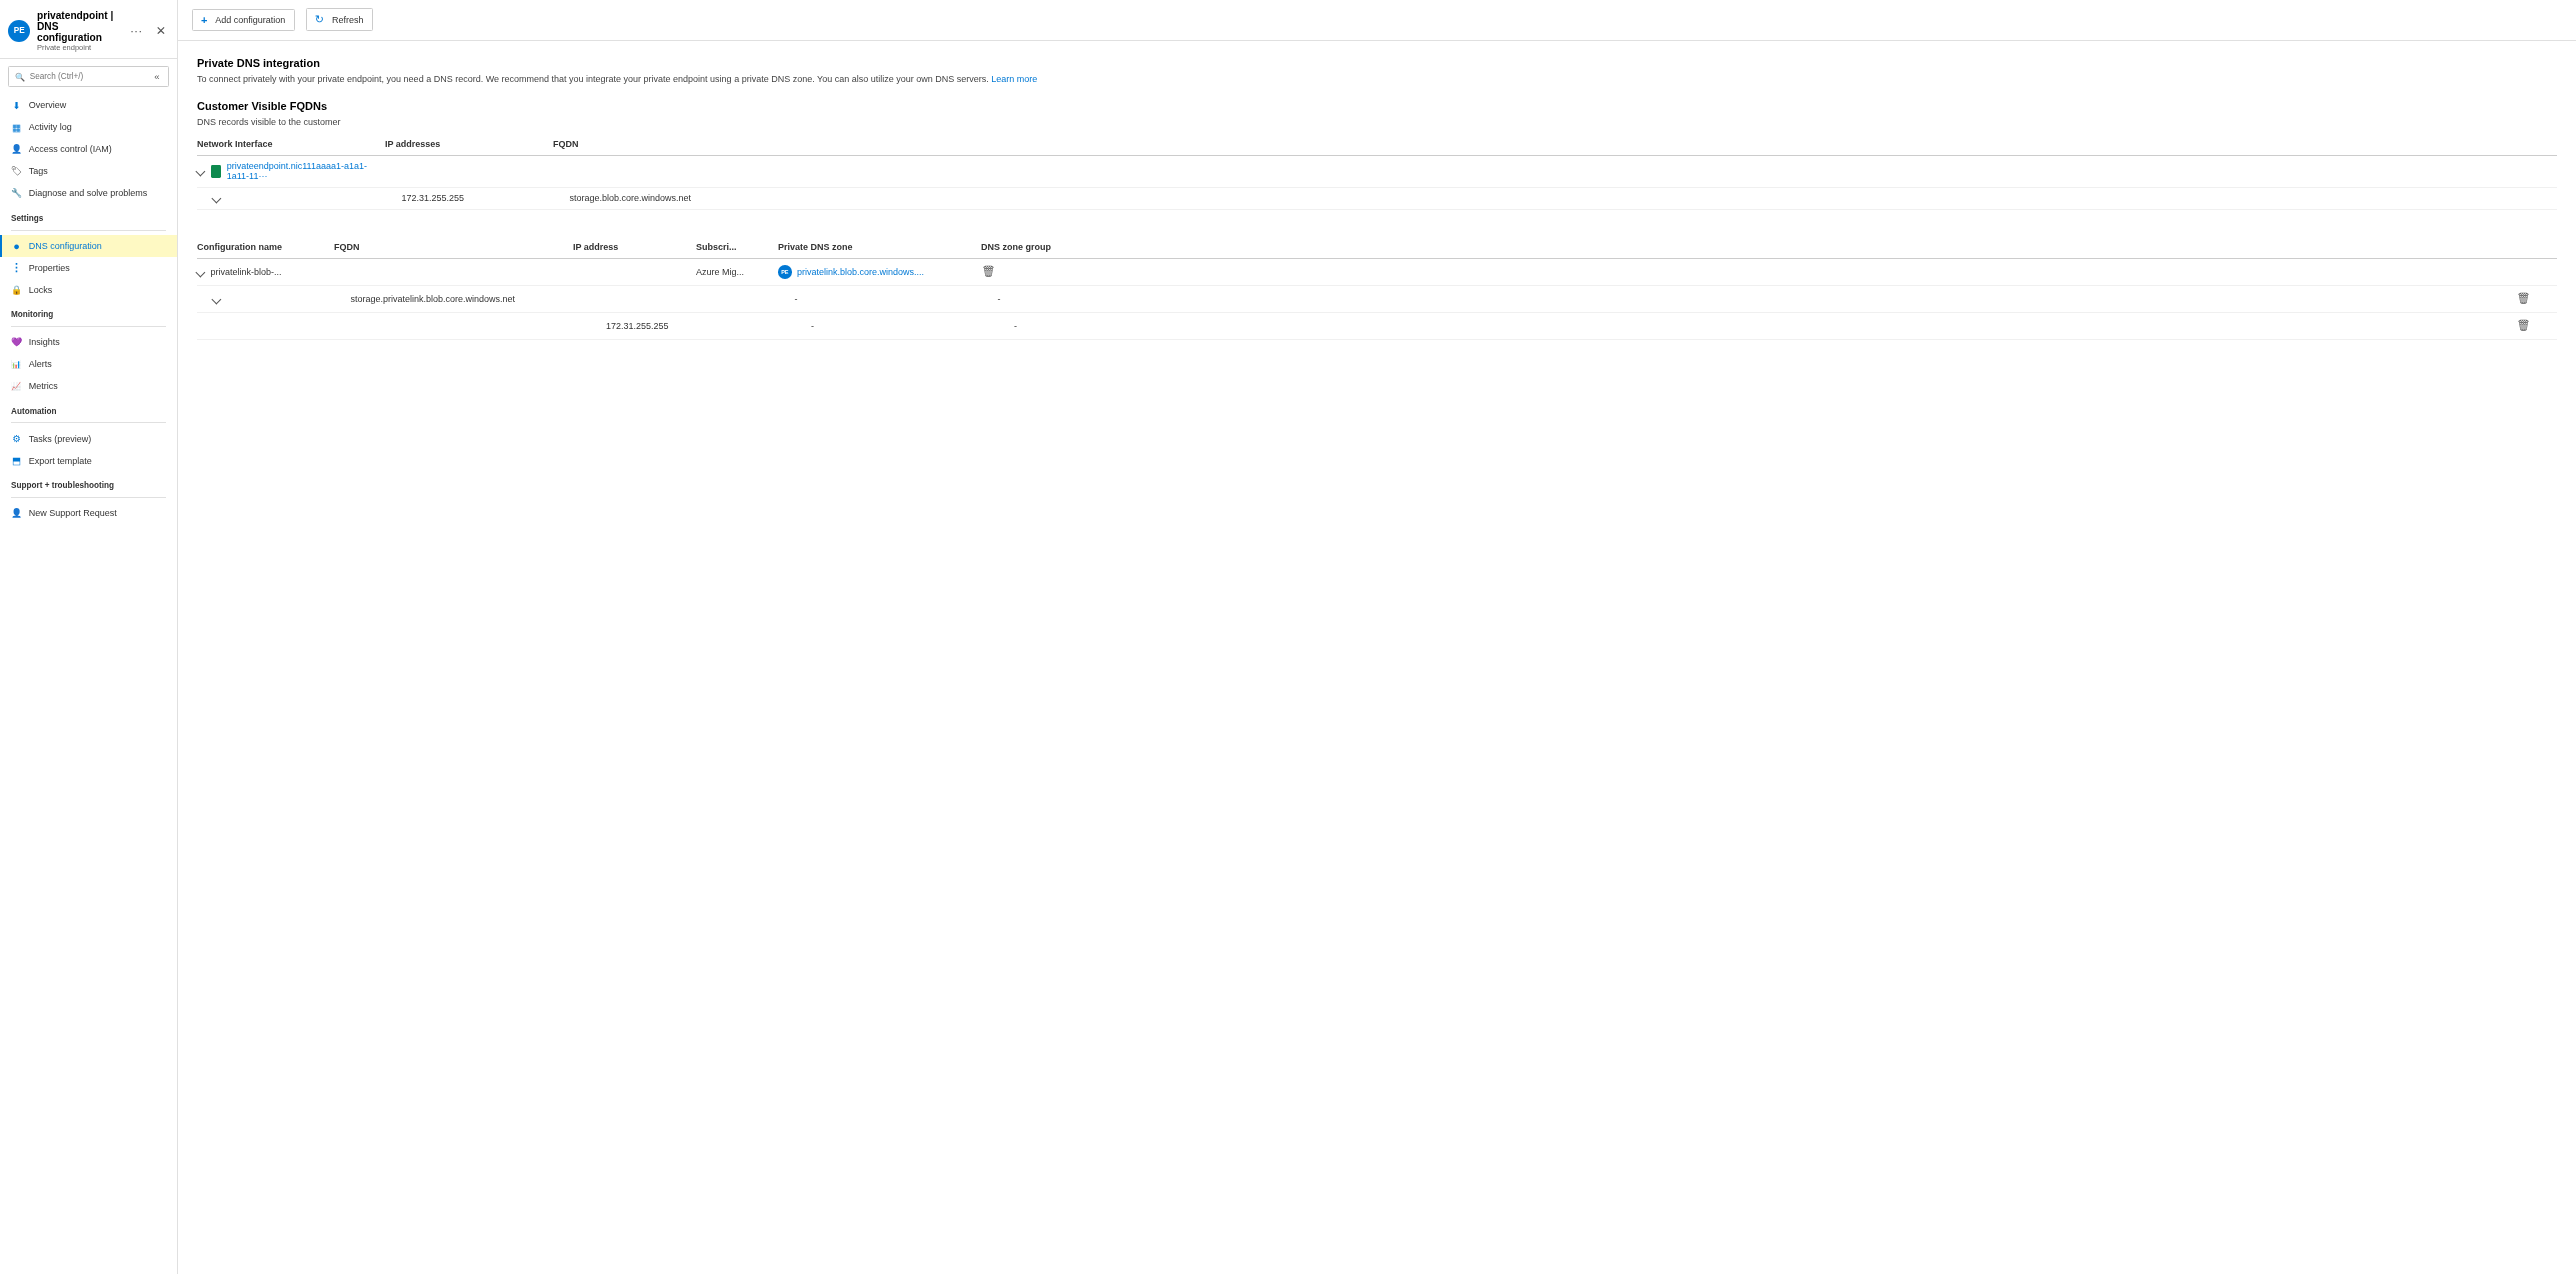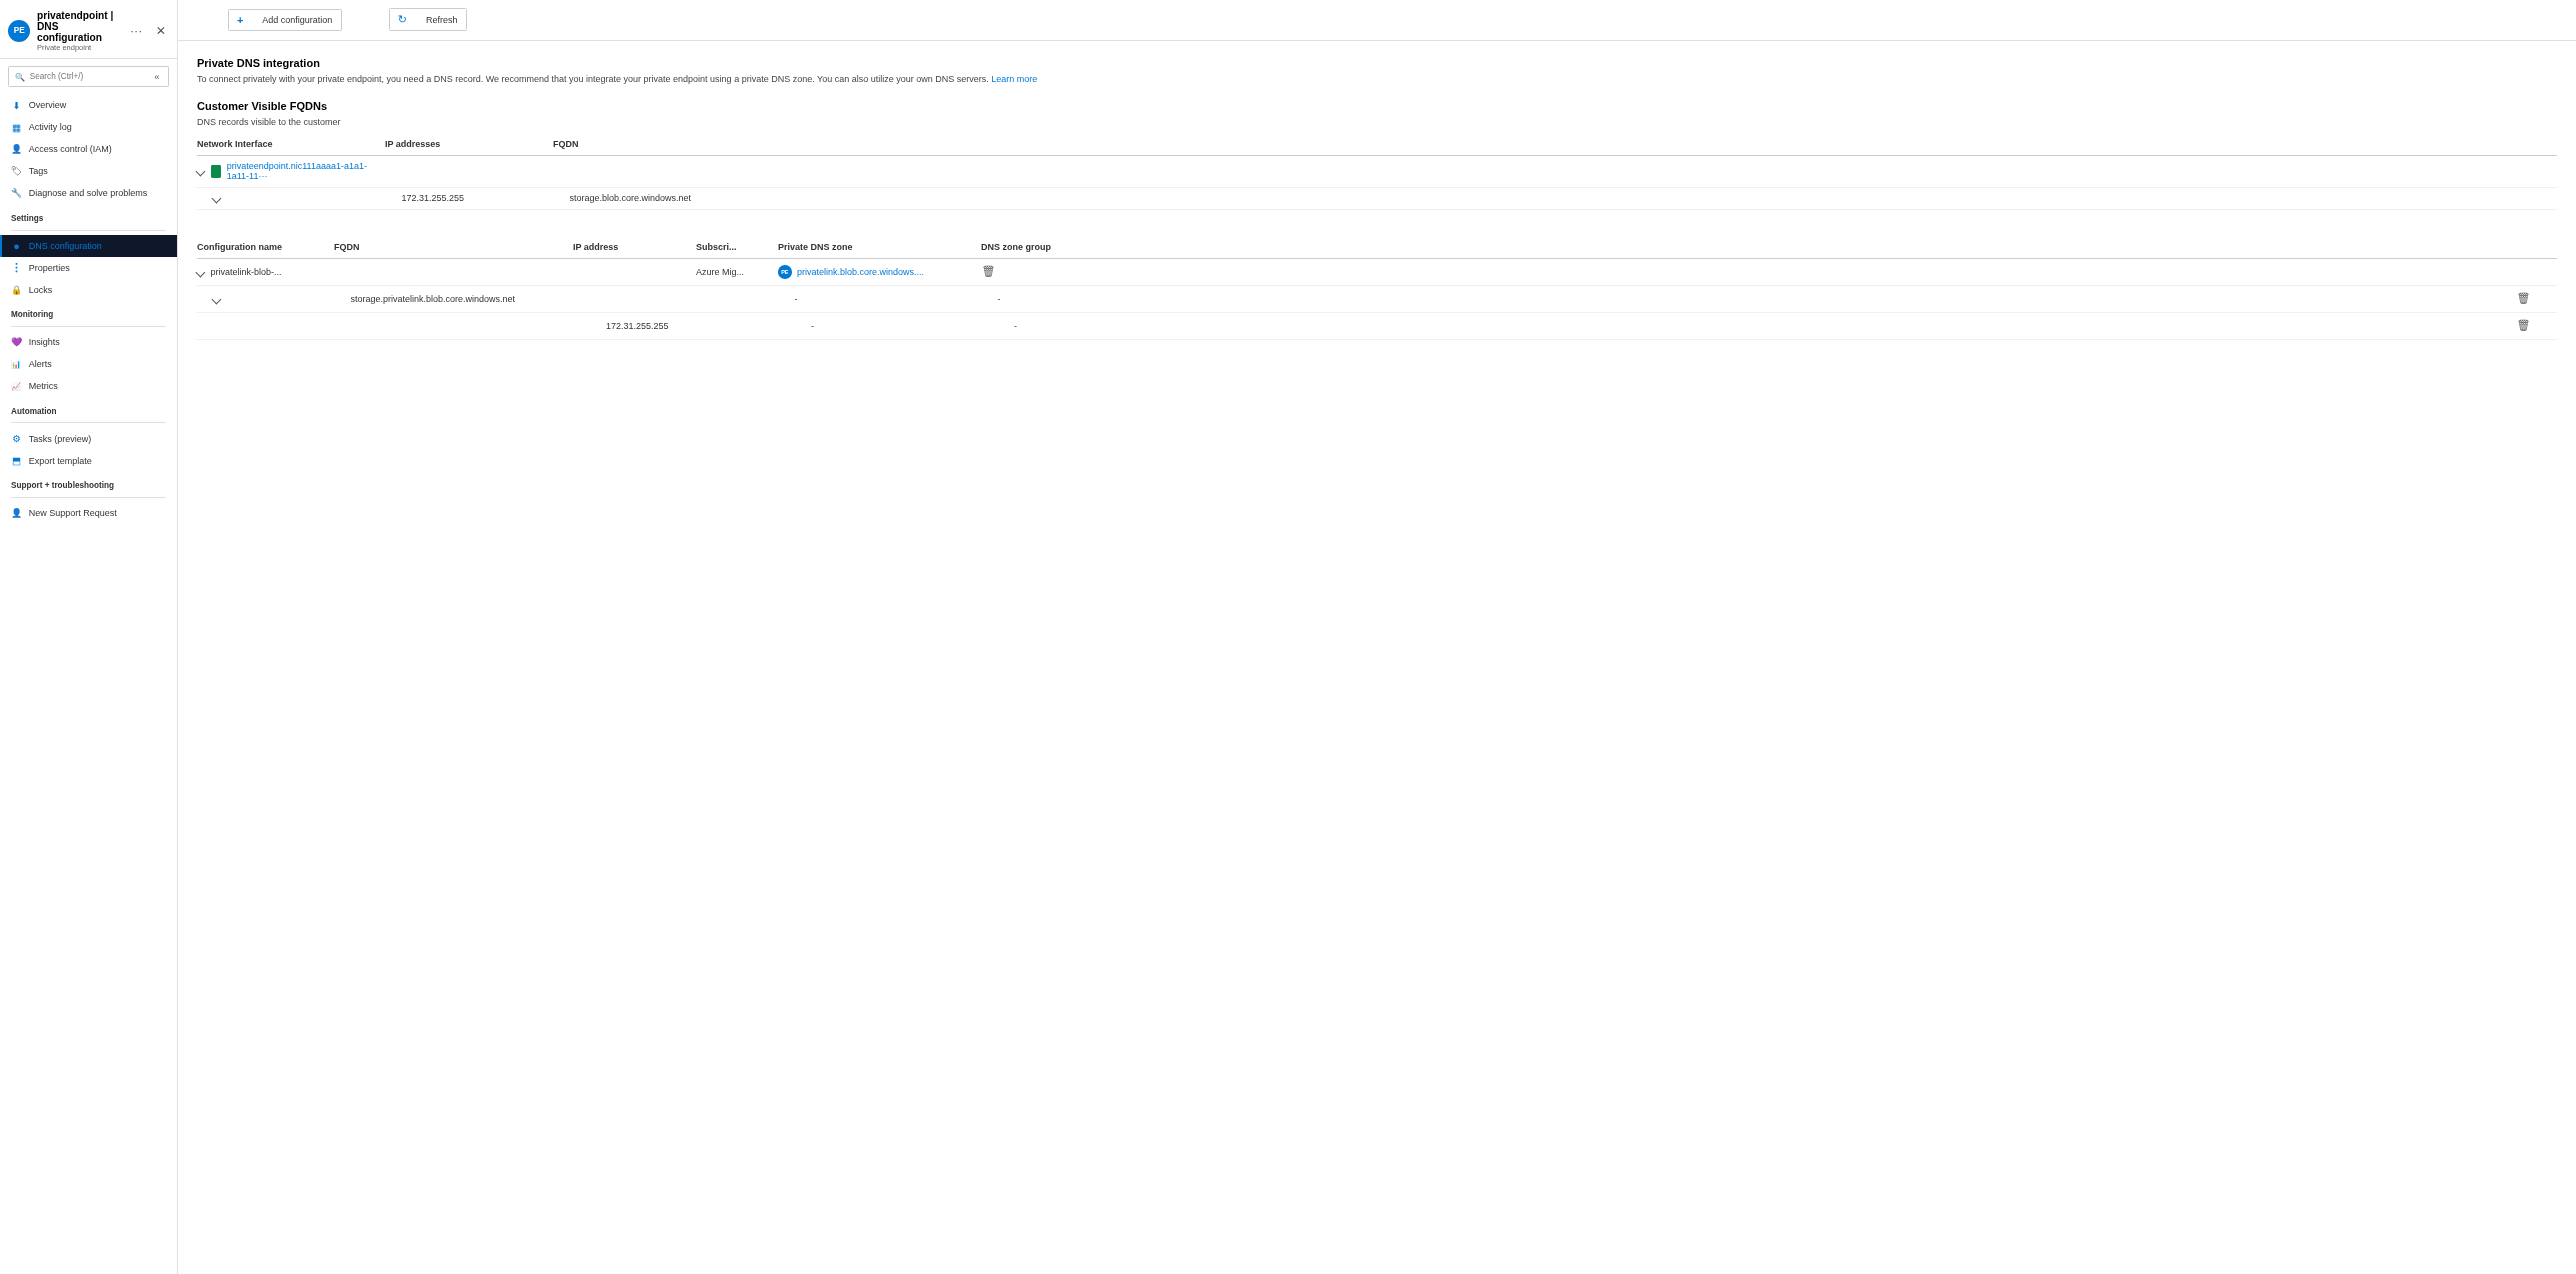--- a/index.html
+++ b/index.html
@@ -83,21 +83,21 @@
       align-items: center;
       padding: 5.5px 11px;
       gap: 6.8px;
       cursor: pointer;
       color: #333;
       font-size: 9px;
       text-align: center;
     }
 
     .nav-item.active {
-      background: #0f172a;
+      background: #fef9c3;
       color: #0078d4;
       border-left: 2px solid #0078d4;
       padding-left: 9px;
     }
 
     .nav-icon {
       width: 11px;
       height: 11px;
       display: flex;
       align-items: center;
@@ -130,29 +130,28 @@
       display: flex;
       align-items: center;
       padding: 8.2px 13.7px;
       border-bottom: 0.7px solid #e0e0e0;
       gap: 11px;
     }
 
     .toolbar-btn {
       display: flex;
       align-items: center;
-      gap: 19px;
+      gap: 8px;
       padding: 4.1px 8.2px;
       border: 0.7px solid #ccc;
       background: #fff;
       border-radius: 1.4px;
       font-size: 9px;
       cursor: pointer;
       color: #333;
-      margin-left: 36px;
     }
 
     .content-area {
       flex: 1;
       overflow-y: auto;
       padding: 16.4px 19px;
     }
 
     .section-heading {
       font-size: 11px;

